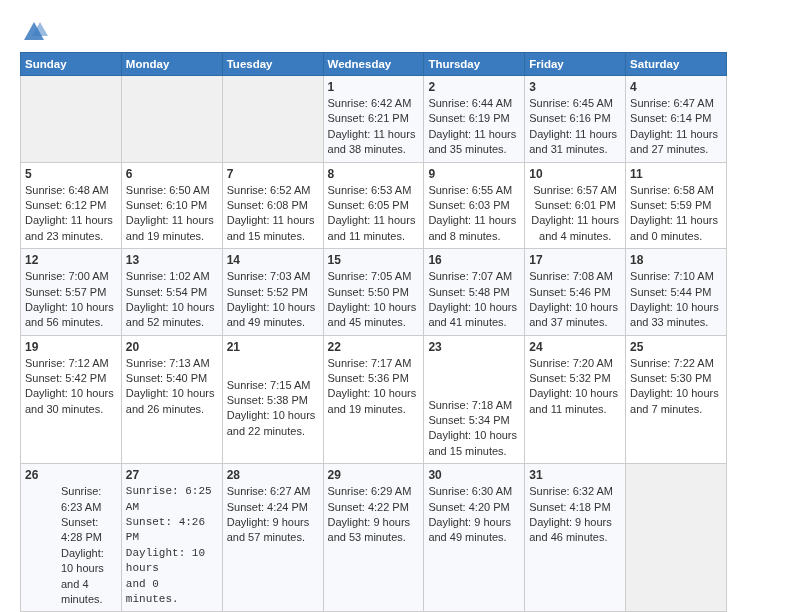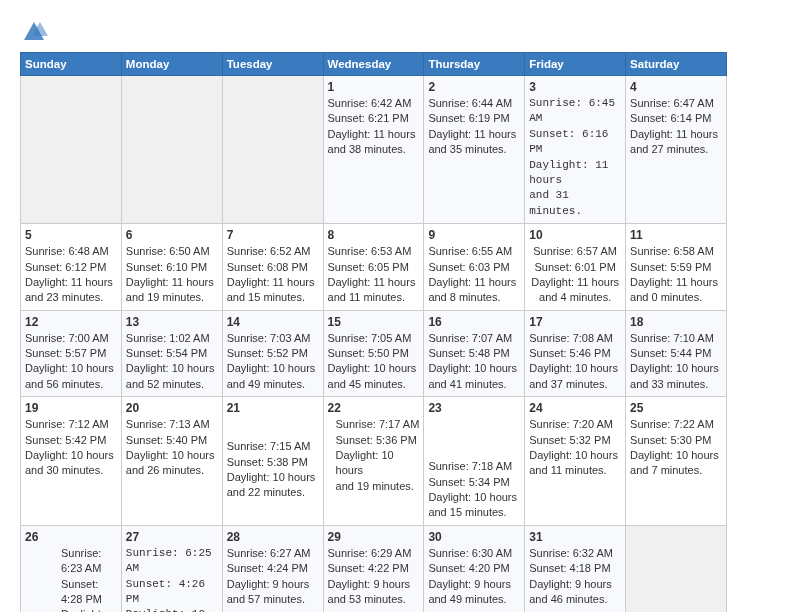--- a/index.html
+++ b/index.html
@@ -142,21 +142,21 @@
           </td>
           <td>
             <span class="day-number">2</span>
             <div class="day-info" style="white-space: pre-line;">Sunrise: 6:44 AM
 Sunset: 6:19 PM
 Daylight: 11 hours
 and 35 minutes.</div>
           </td>
           <td>
             <span class="day-number">3</span>
-            <div class="day-info" style="white-space: pre-line; font-family: Liberation Mono, monospace;">Sunrise: 6:45 AM
+            <div class="day-info" style="white-space: pre-line;">Sunrise: 6:45 AM
 Sunset: 6:16 PM
 Daylight: 11 hours
 and 31 minutes.</div>
           </td>
           <td>
             <span class="day-number">4</span>
             <div class="day-info" style="white-space: pre-line;">Sunrise: 6:47 AM
 Sunset: 6:14 PM
 Daylight: 11 hours
 and 27 minutes.</div>
@@ -281,21 +281,21 @@
           </td>
           <td>
             <span class="day-number">21</span>
             <div class="day-info" style="white-space: pre-line; margin-top: 24px;">Sunrise: 7:15 AM
 Sunset: 5:38 PM
 Daylight: 10 hours
 and 22 minutes.</div>
           </td>
           <td>
             <span class="day-number">22</span>
-            <div class="day-info" style="white-space: pre-line; margin-left: 8px;">Sunrise: 7:17 AM
+            <div class="day-info" style="white-space: pre-line;">Sunrise: 7:17 AM
 Sunset: 5:36 PM
 Daylight: 10 hours
 and 19 minutes.</div>
           </td>
           <td>
             <span class="day-number">23</span>
             <div class="day-info" style="white-space: pre-line; margin-top: 44px;">Sunrise: 7:18 AM
 Sunset: 5:34 PM
 Daylight: 10 hours
 and 15 minutes.</div>

